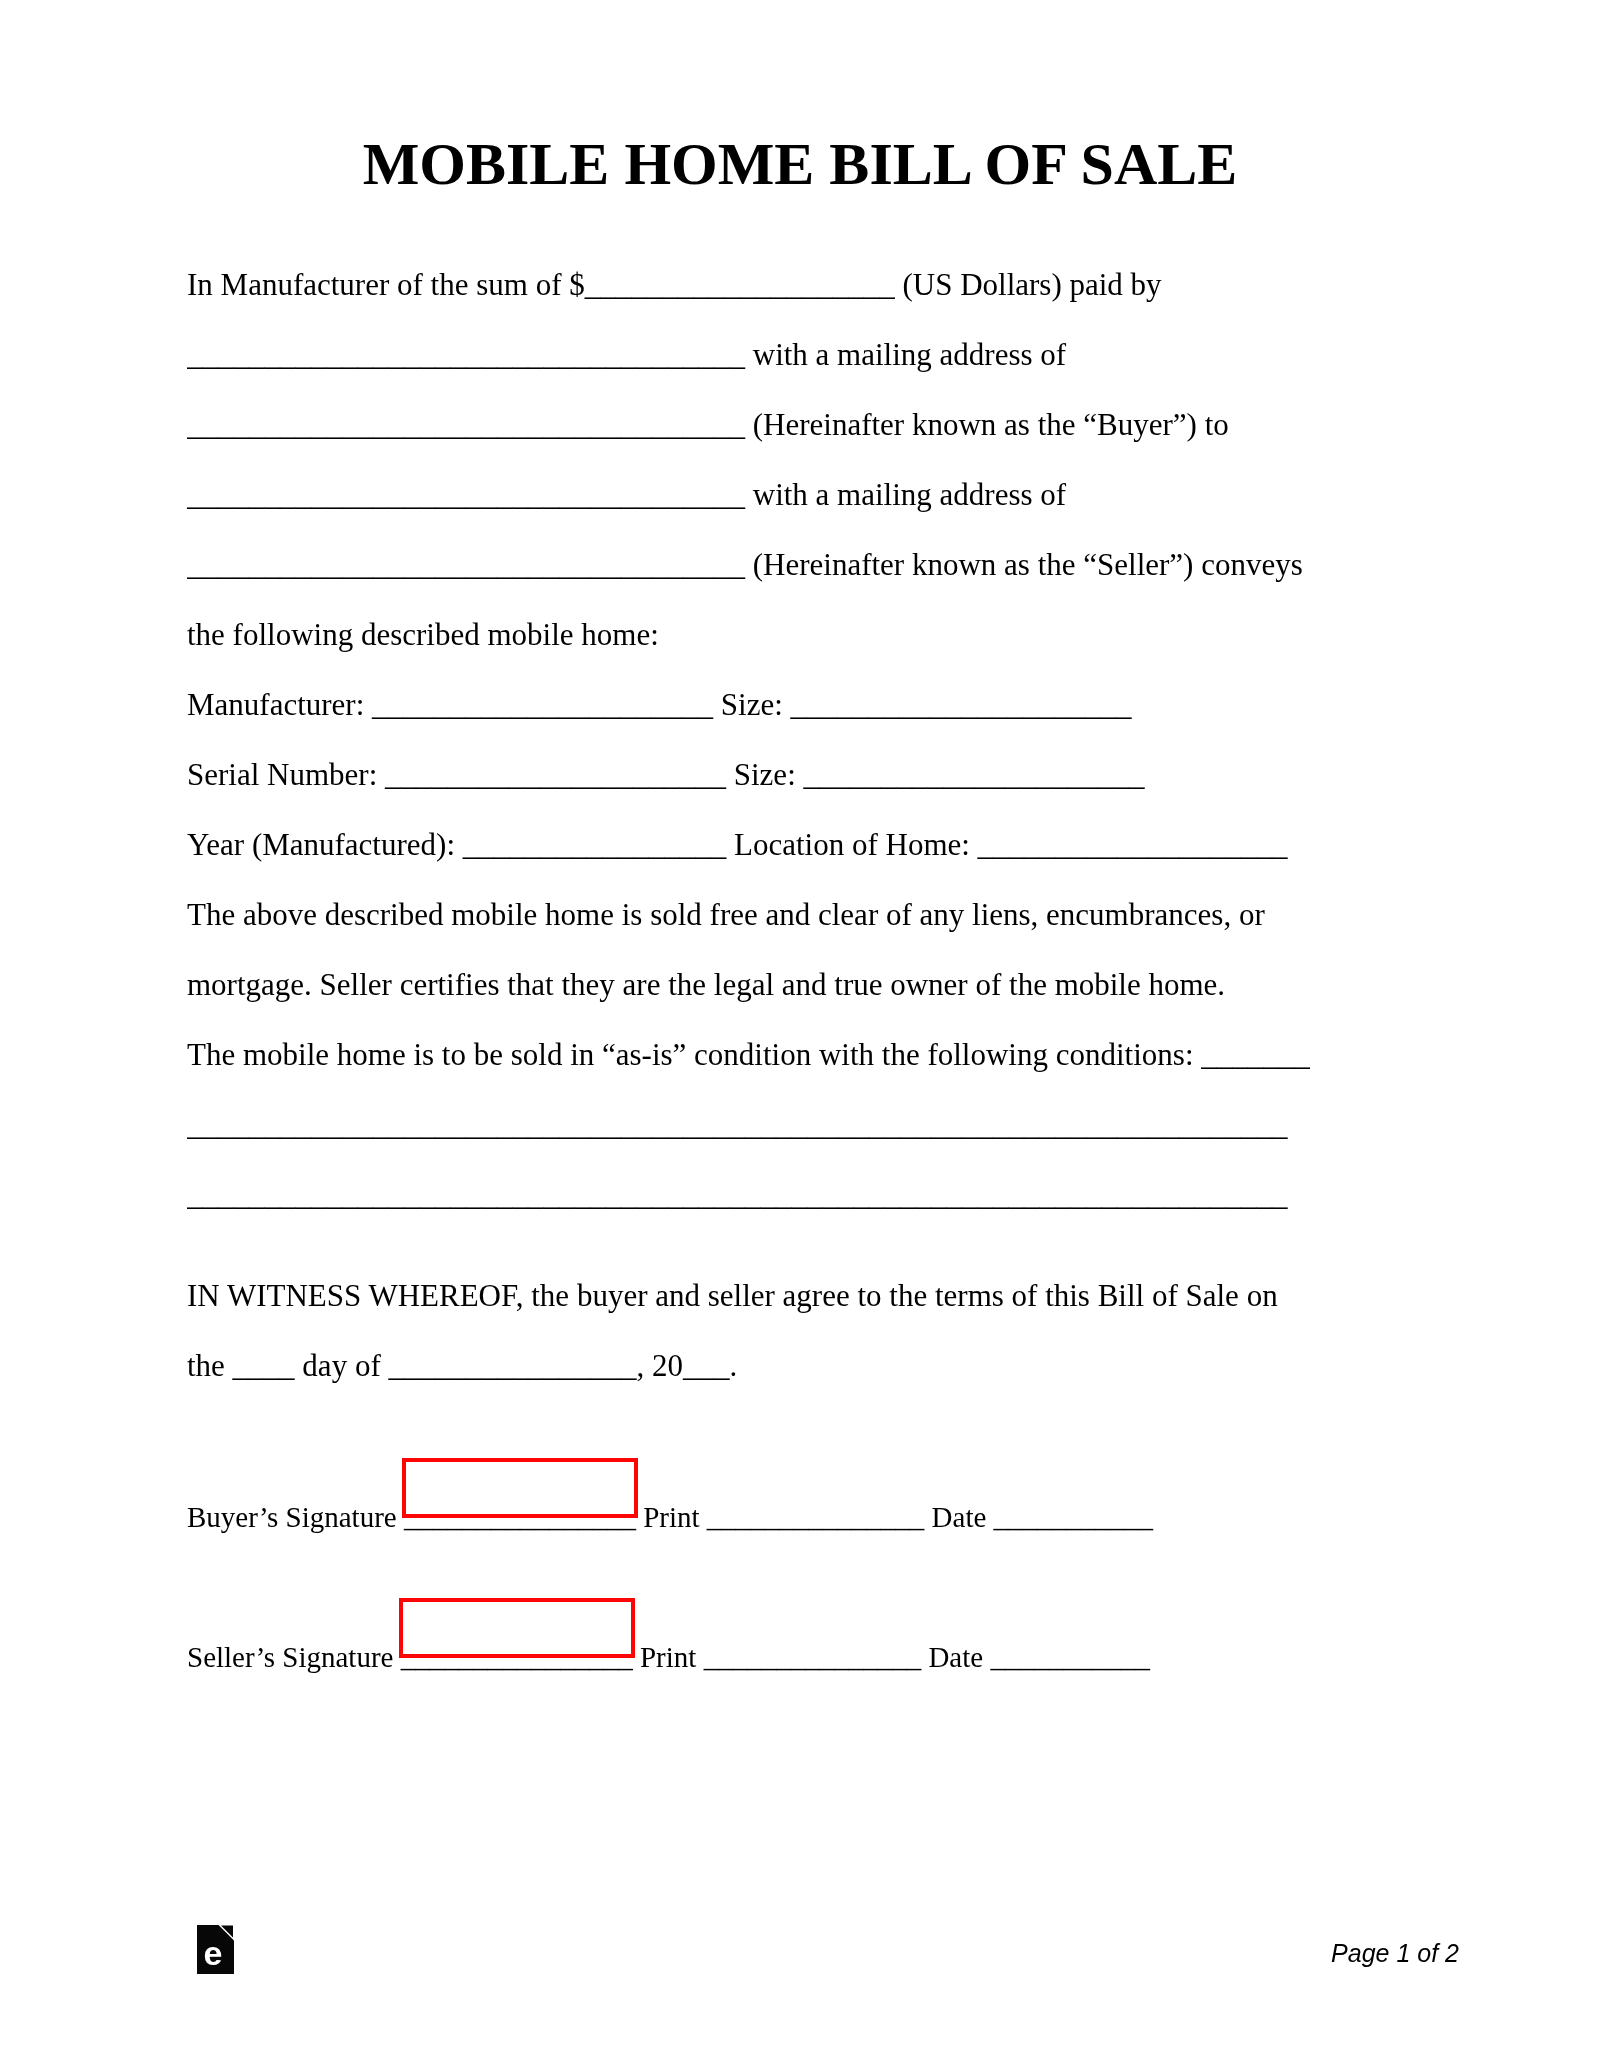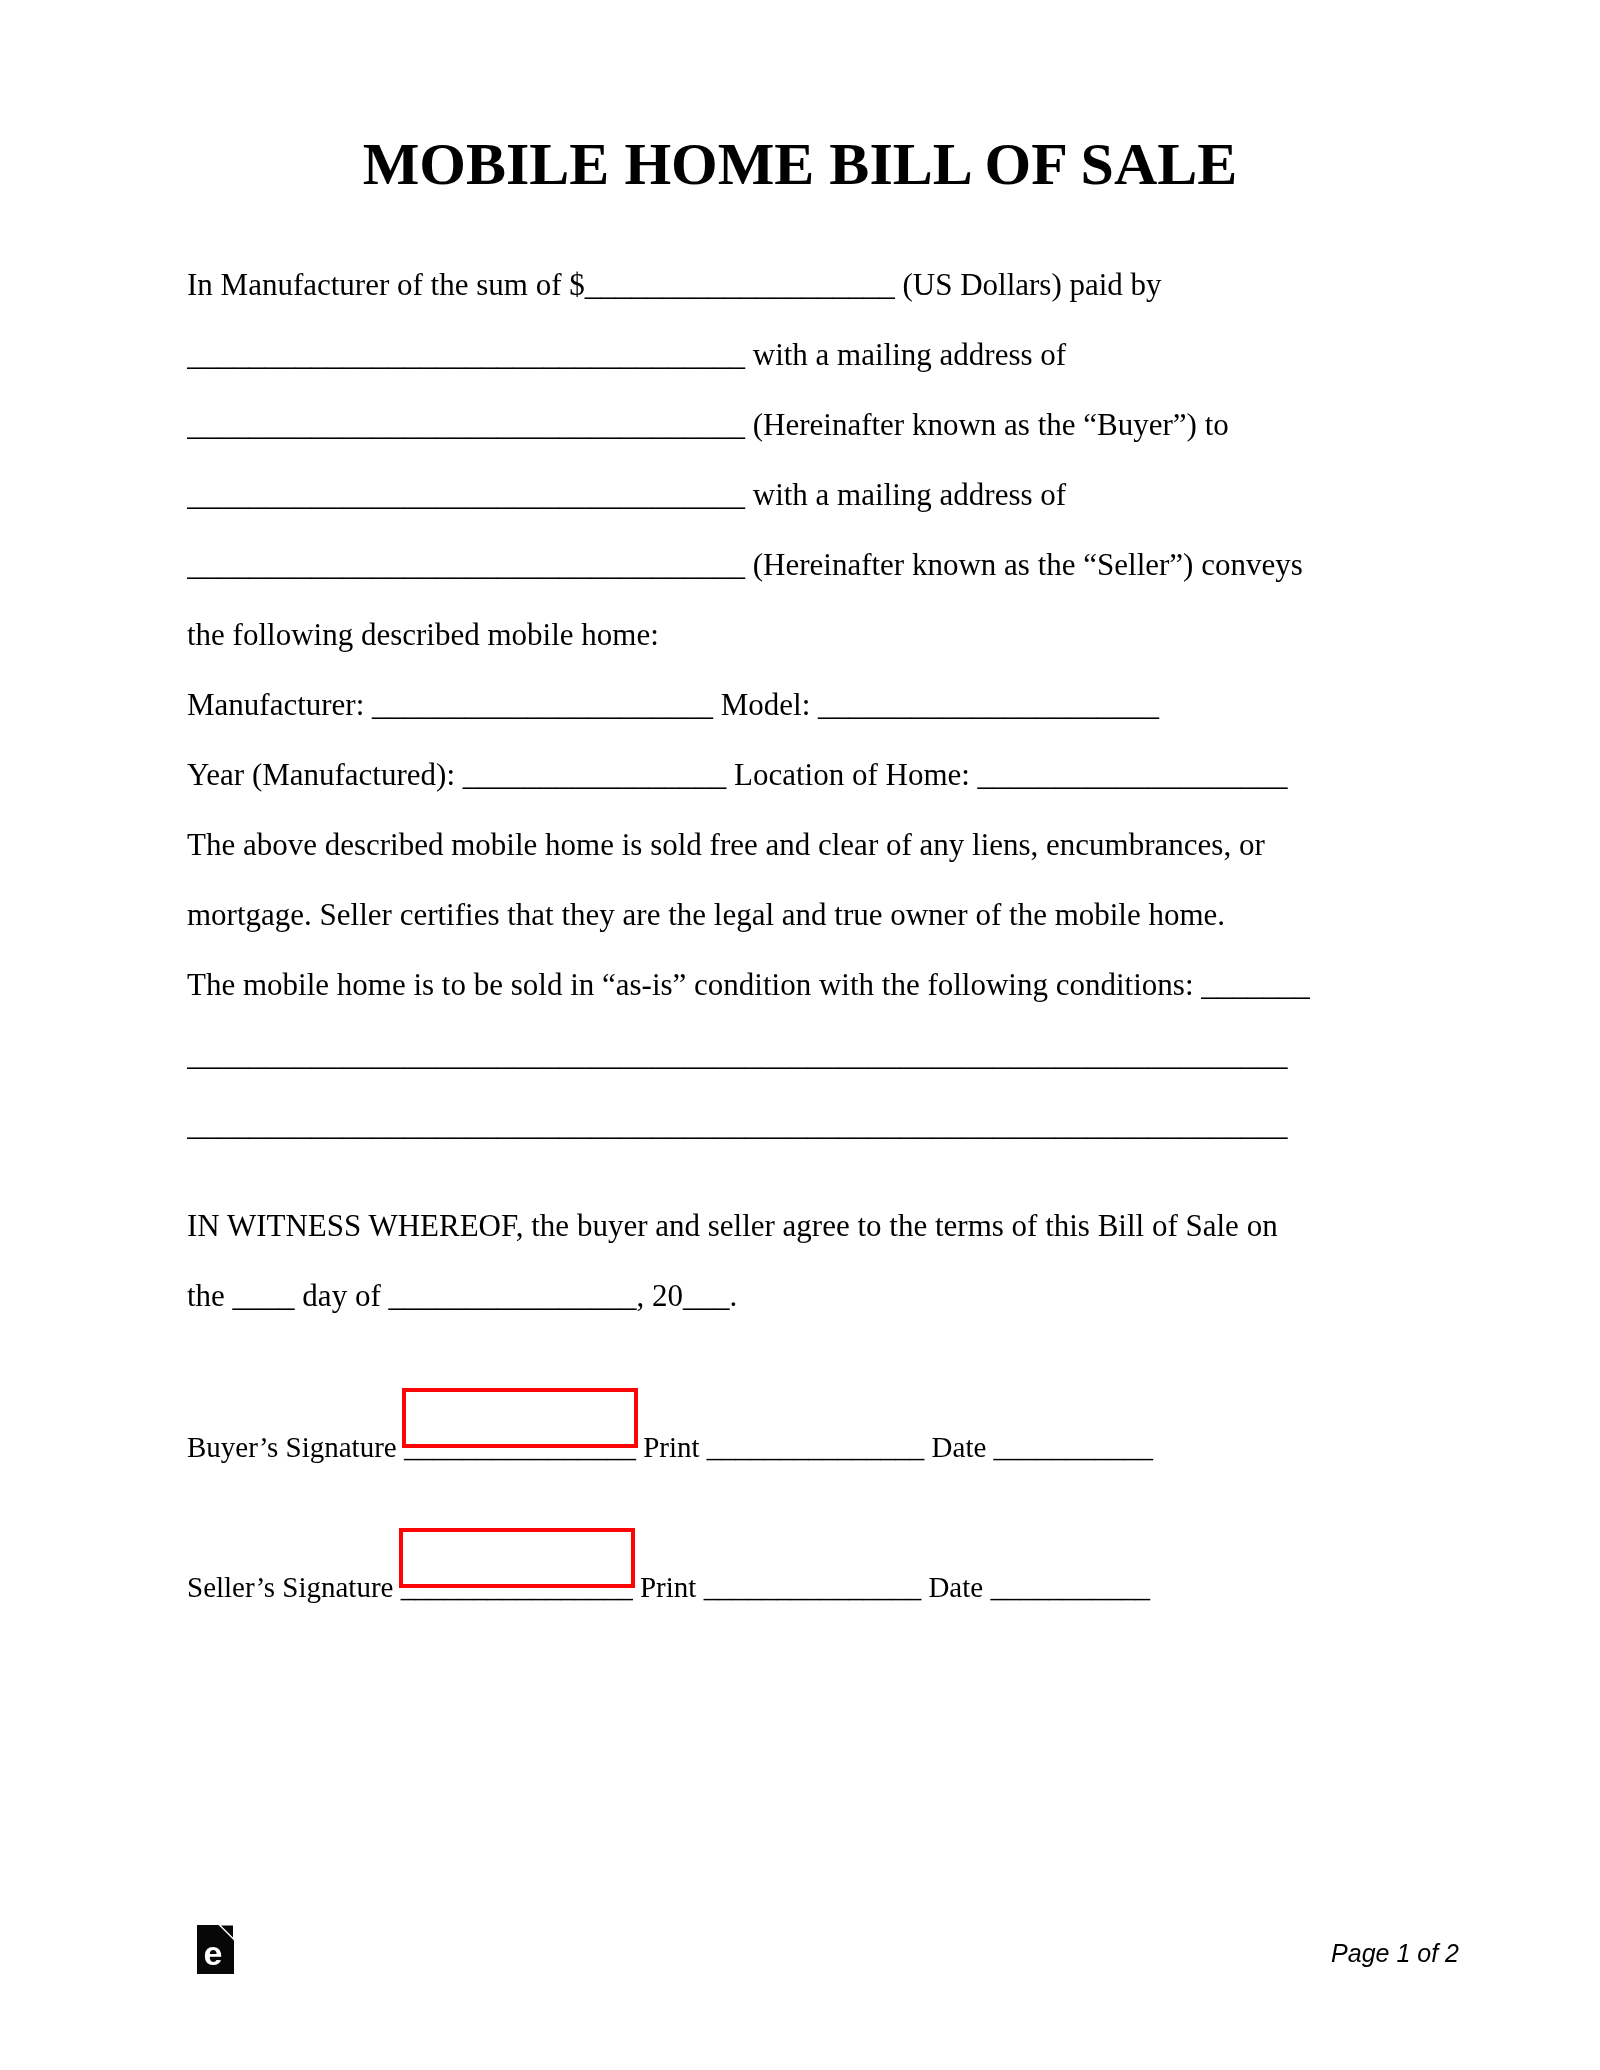--- a/index.html
+++ b/index.html
@@ -80,21 +80,22 @@
 
     <h1 class="title">MOBILE HOME BILL OF SALE</h1>
 
     <div class="para para1">
       <div class="line">In Manufacturer of the sum of $____________________ (US Dollars) paid by</div>
       <div class="line">____________________________________ with a mailing address of</div>
       <div class="line">____________________________________ (Hereinafter known as the “Buyer”) to</div>
       <div class="line">____________________________________ with a mailing address of</div>
       <div class="line">____________________________________ (Hereinafter known as the “Seller”) conveys</div>
       <div class="line">the following described mobile home:</div>
-      <div class="line">Manufacturer: ______________________ Model: ______________________</div>
+      <div class="line">Manufacturer: ______________________ Size: ______________________</div>
+      <div class="line">Serial Number: ______________________ Size: ______________________</div>
       <div class="line">Year (Manufactured): _________________ Location of Home: ____________________</div>
       <div class="line">The above described mobile home is sold free and clear of any liens, encumbrances, or</div>
       <div class="line">mortgage. Seller certifies that they are the legal and true owner of the mobile home.</div>
       <div class="line">The mobile home is to be sold in “as-is” condition with the following conditions: _______</div>
       <div class="line">_______________________________________________________________________</div>
       <div class="line">_______________________________________________________________________</div>
     </div>
 
     <div class="para witness">
       <div class="line">IN WITNESS WHEREOF, the buyer and seller agree to the terms of this Bill of Sale on</div>

